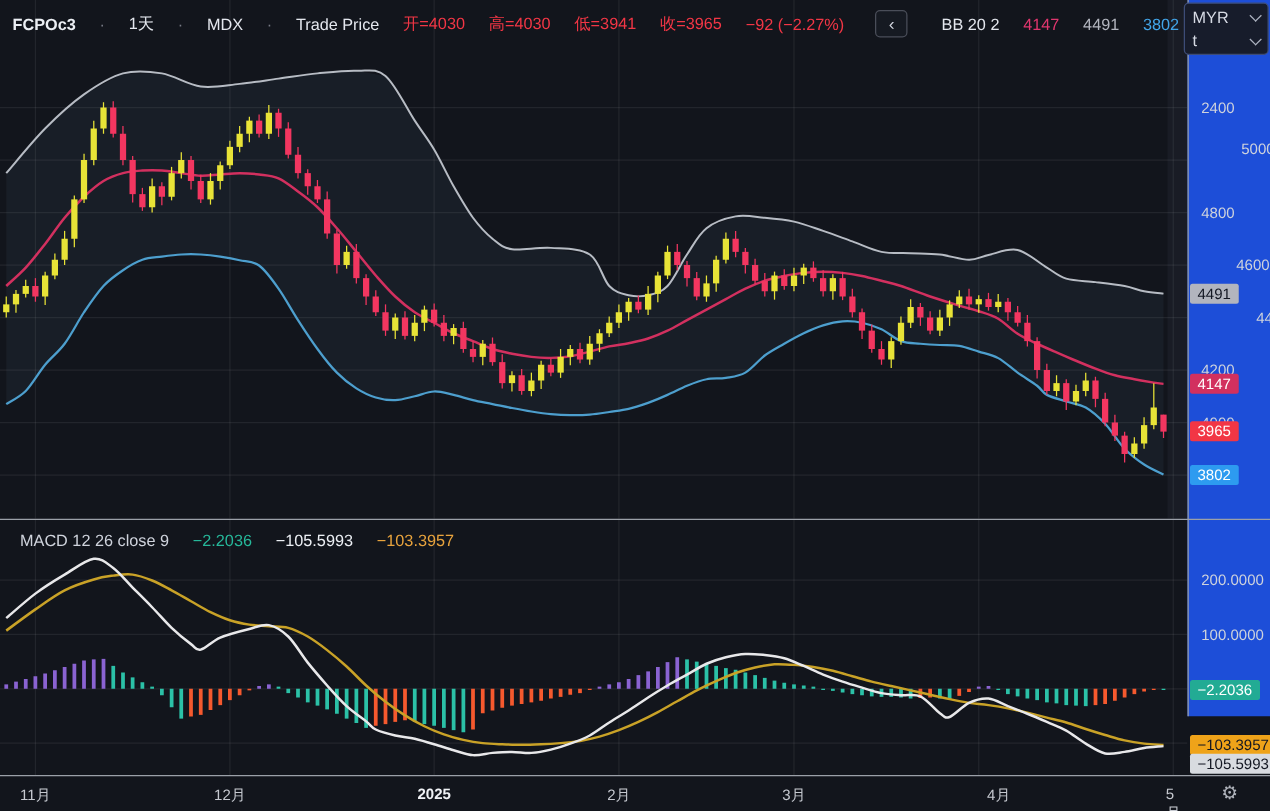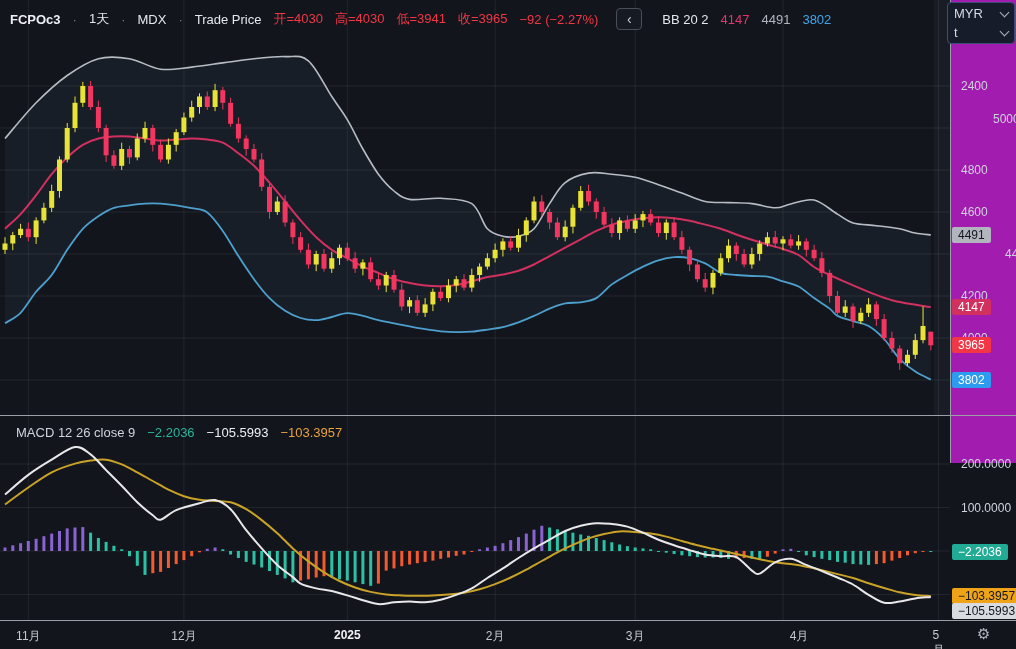--- a/index.html
+++ b/index.html
@@ -2,21 +2,21 @@
 <html><head>
 <meta charset="utf-8">
 <style>
   html,body{margin:0;padding:0;background:#0d1015;}
   .app{position:relative;width:1016px;height:649px;background:#12151c;overflow:hidden;
        font-family:"Liberation Sans","DejaVu Sans",sans-serif;color:#d1d4dc;}
   .pane{position:absolute;left:0;width:950px;}
   .price-pane{top:0;height:415px;}
   .macd-pane{top:416px;height:205px;}
   svg{display:block;}
-  .legend{position:absolute;top:8px;left:10px;display:flex;align-items:center;gap:12px;
+  .legend{position:absolute;top:8px;left:10px;display:flex;align-items:center;gap:19px;
           font-size:13px;white-space:nowrap;z-index:8;}
   .legend .dot{color:#787b86;}
   .legend .red{color:#f23645;}
   .legend .sym{color:#eceff4;font-weight:bold;}
   .legend .plain{color:#e4e7ee;}
   .collapse-btn{display:inline-flex;align-items:center;justify-content:center;width:26px;height:22px;
           border:1px solid #4a4e59;border-radius:4px;background:#161a22;color:#cfd3dc;font-size:14px;
           line-height:1;cursor:pointer;margin-left:6px;}
   .bb-title{color:#e4e7ee;margin-left:8px;}
   .v-basis{color:#e0366e;}
@@ -26,22 +26,22 @@
   .macd-title{color:#cfd3dc;}
   .v-green{color:#26b89a;}
   .v-white{color:#eceff4;}
   .v-yellow{color:#e8a33d;}
   .hline{position:absolute;left:0;width:1016px;height:1px;background:#9ba0a8;z-index:4;}
   .watermark{position:absolute;left:878px;top:586px;font-size:36px;letter-spacing:2px;
              color:rgba(222,230,242,0.72);z-index:5;pointer-events:none;}
   .time-axis{position:absolute;top:621px;left:0;width:950px;height:28px;z-index:2;}
   .time-label{position:absolute;top:7px;transform:translateX(-50%);font-size:12px;color:#c6c9d0;}
   .time-label.strong{color:#f0f2f6;font-weight:bold;}
-  .right-axis{position:absolute;top:0;left:950px;width:66px;height:463px;border-left:1px solid #9ba0a8;
-              background:#a21caf;z-index:3;text-align:right;}
+  .right-axis{position:absolute;top:0;left:950px;width:66px;height:573px;border-left:1px solid #9ba0a8;
+              background:#1d4ed8;z-index:3;text-align:right;}
   .axis-label{position:absolute;left:10px;font-size:12px;color:#cfd3dc;z-index:4;}
   .badge{position:absolute;left:1px;font-size:12px;line-height:16px;height:16px;padding:0 6px;
          border-radius:2px;z-index:7;}
   .selector{position:absolute;top:2px;left:-4px;width:68px;box-sizing:border-box;background:#171c2b;
             border:1px solid #3d4c77;border-radius:4px;z-index:9;padding:1px 6px;}
   .sel-row{display:flex;align-items:center;height:19px;font-size:13px;color:#d6dae4;cursor:pointer;}
   .chev{width:6px;height:6px;border-right:1.5px solid #aeb4c2;border-bottom:1.5px solid #aeb4c2;
         transform:rotate(45deg);margin-left:auto;margin-top:-3px;}
   .axis-corner{position:absolute;top:622px;left:0;width:66px;height:27px;}
   .gear{position:absolute;left:26px;top:3px;font-size:15px;color:#b0b4bc;cursor:pointer;}
@@ -504,21 +504,21 @@
         <span>t</span>
         <i class="chev"></i>
       </div>
     </div>
     <div class="axis-corner">
       <span class="gear">⚙</span>
     </div>
   <div class="axis-label" style="top: 79px;">2400</div>
       <div class="axis-label" style="top: 112px; margin-left: 32px;">5000</div>
       <div class="axis-label" style="top: 163px;">4800</div>
-      <div class="axis-label" style="top: 205px;">4600</div>
+      <div class="axis-label" style="top: 205px; margin-left: 28px;">4600</div>
       <div class="axis-label" style="top: 247px; margin-left: 44px;">4400</div>
       <div class="axis-label" style="top: 289px;">4200</div>
       <div class="axis-label" style="top: 331px;">4000</div>
       <div class="badge" style="top: 226.89px; background: rgb(178, 181, 190); color: rgb(19, 23, 34);">4491</div>
       <div class="badge" style="top: 299.13px; background: rgb(210, 48, 95); color: rgb(255, 255, 255);">4147</div>
       <div class="badge" style="top: 337.35px; background: rgb(242, 54, 69); color: rgb(255, 255, 255);">3965</div>
       <div class="badge" style="top: 371.58px; background: rgb(45, 155, 240); color: rgb(255, 255, 255);">3802</div>
       <div class="axis-label" style="top: 457px;">200.0000</div>
       <div class="axis-label" style="top: 500.5px;">100.0000</div>
       <div class="badge" style="top: 543.959px; background: rgb(34, 171, 148); color: rgb(255, 255, 255);">−2.2036</div>

